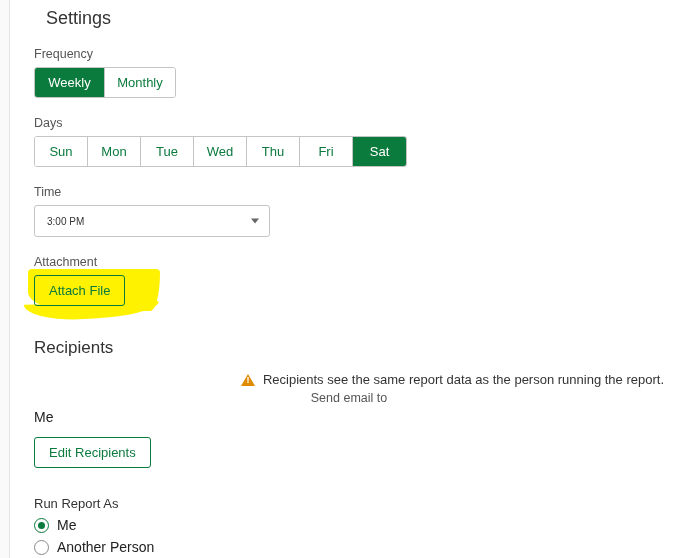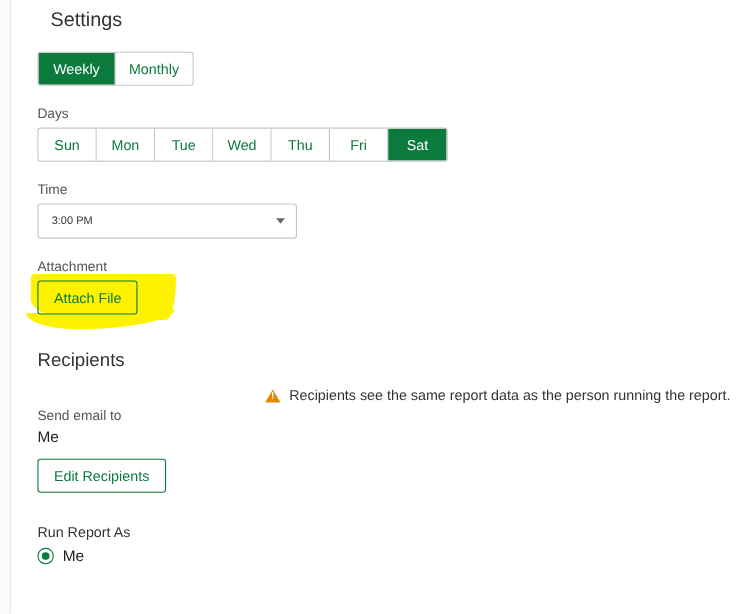--- a/index.html
+++ b/index.html
@@ -156,20 +156,21 @@
     width: 4px;
     color: #fff;
     font-size: 9px;
     font-weight: 700;
     text-align: center;
   }
   .sub-label {
     font-size: 12.5px;
     color: #555;
     margin: 2px 0 4px 0;
+    text-align: center;
   }
   .plain-value {
     font-size: 14px;
     color: #222;
     margin: 0 0 12px 0;
   }
   .edit-recip-wrap { margin-bottom: 28px; }
   
   .radio-row {
     display: flex;
@@ -201,20 +202,21 @@
 <body>
 
 <div class="page">
   <div class="left-gutter"></div>
 
   <div class="content">
 
     <h2 class="section-title">Settings</h2>
 
     
+    <div class="field-label">Frequency</div>
     <div class="seg-group freq-group">
       <div class="seg-btn selected">Weekly</div>
       <div class="seg-btn">Monthly</div>
     </div>
 
     
     <div class="field-label">Days</div>
     <div class="seg-group days-group">
       <div class="seg-btn">Sun</div>
       <div class="seg-btn">Mon</div>
@@ -254,15 +256,19 @@
       <div class="outline-btn plain-bg">Edit Recipients</div>
     </div>
 
     
     <div class="field-label" style="font-size:13px;color:#333;">Run Report As</div>
 
     <div class="radio-row">
       <span class="radio checked"></span>
       <span>Me</span>
     </div>
+    <div class="radio-row">
+      <span class="radio"></span>
+      <span>Another Person</span>
+    </div>
 
   </div>
 </div>
 
 </body></html>

